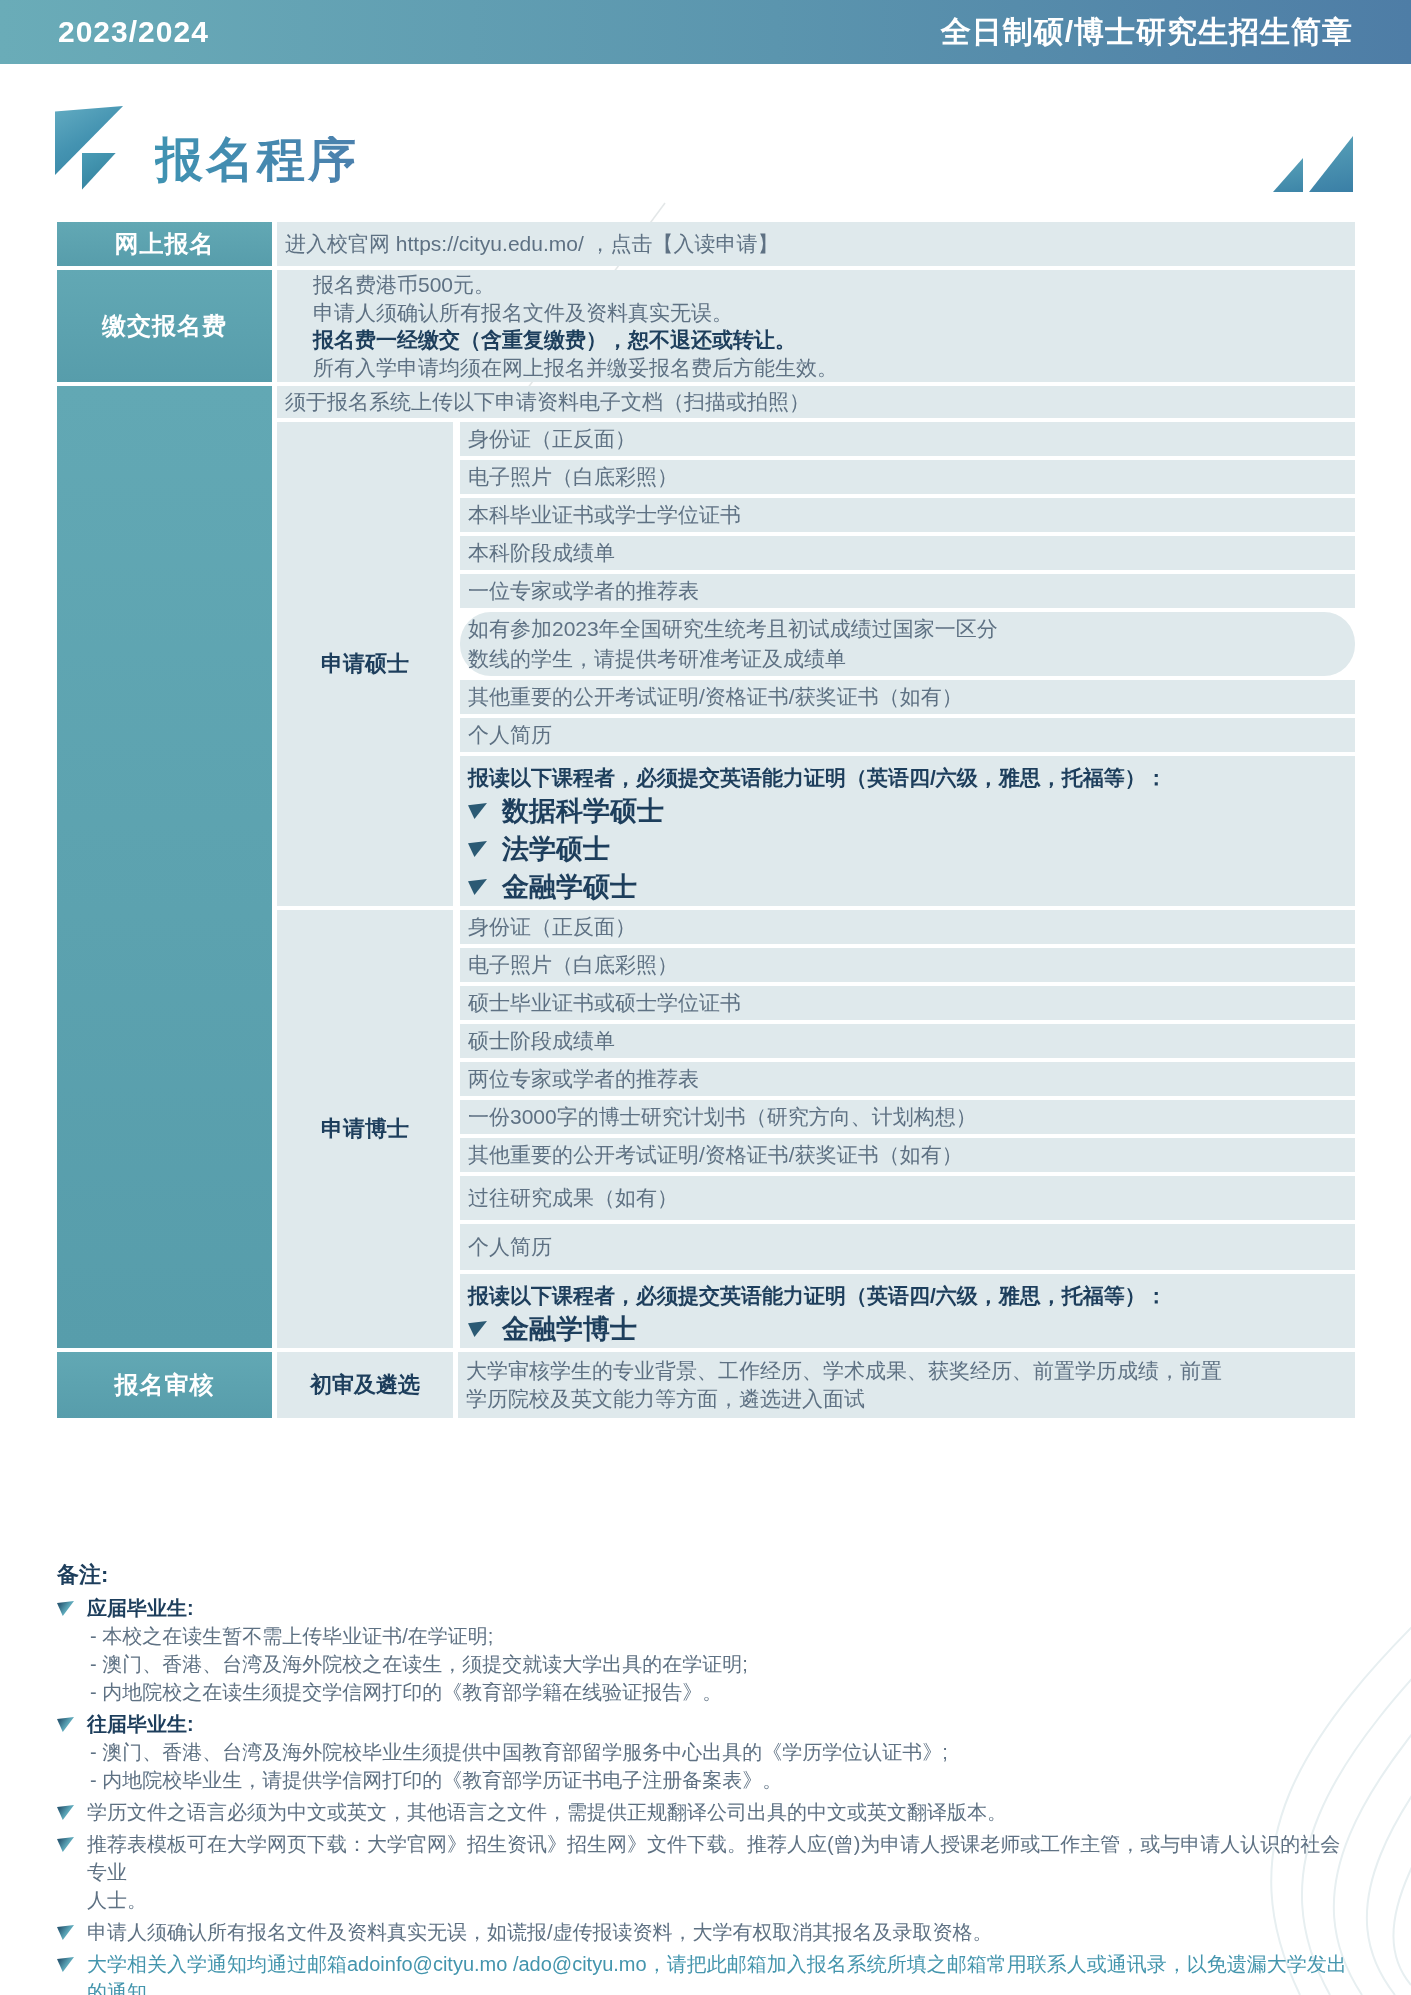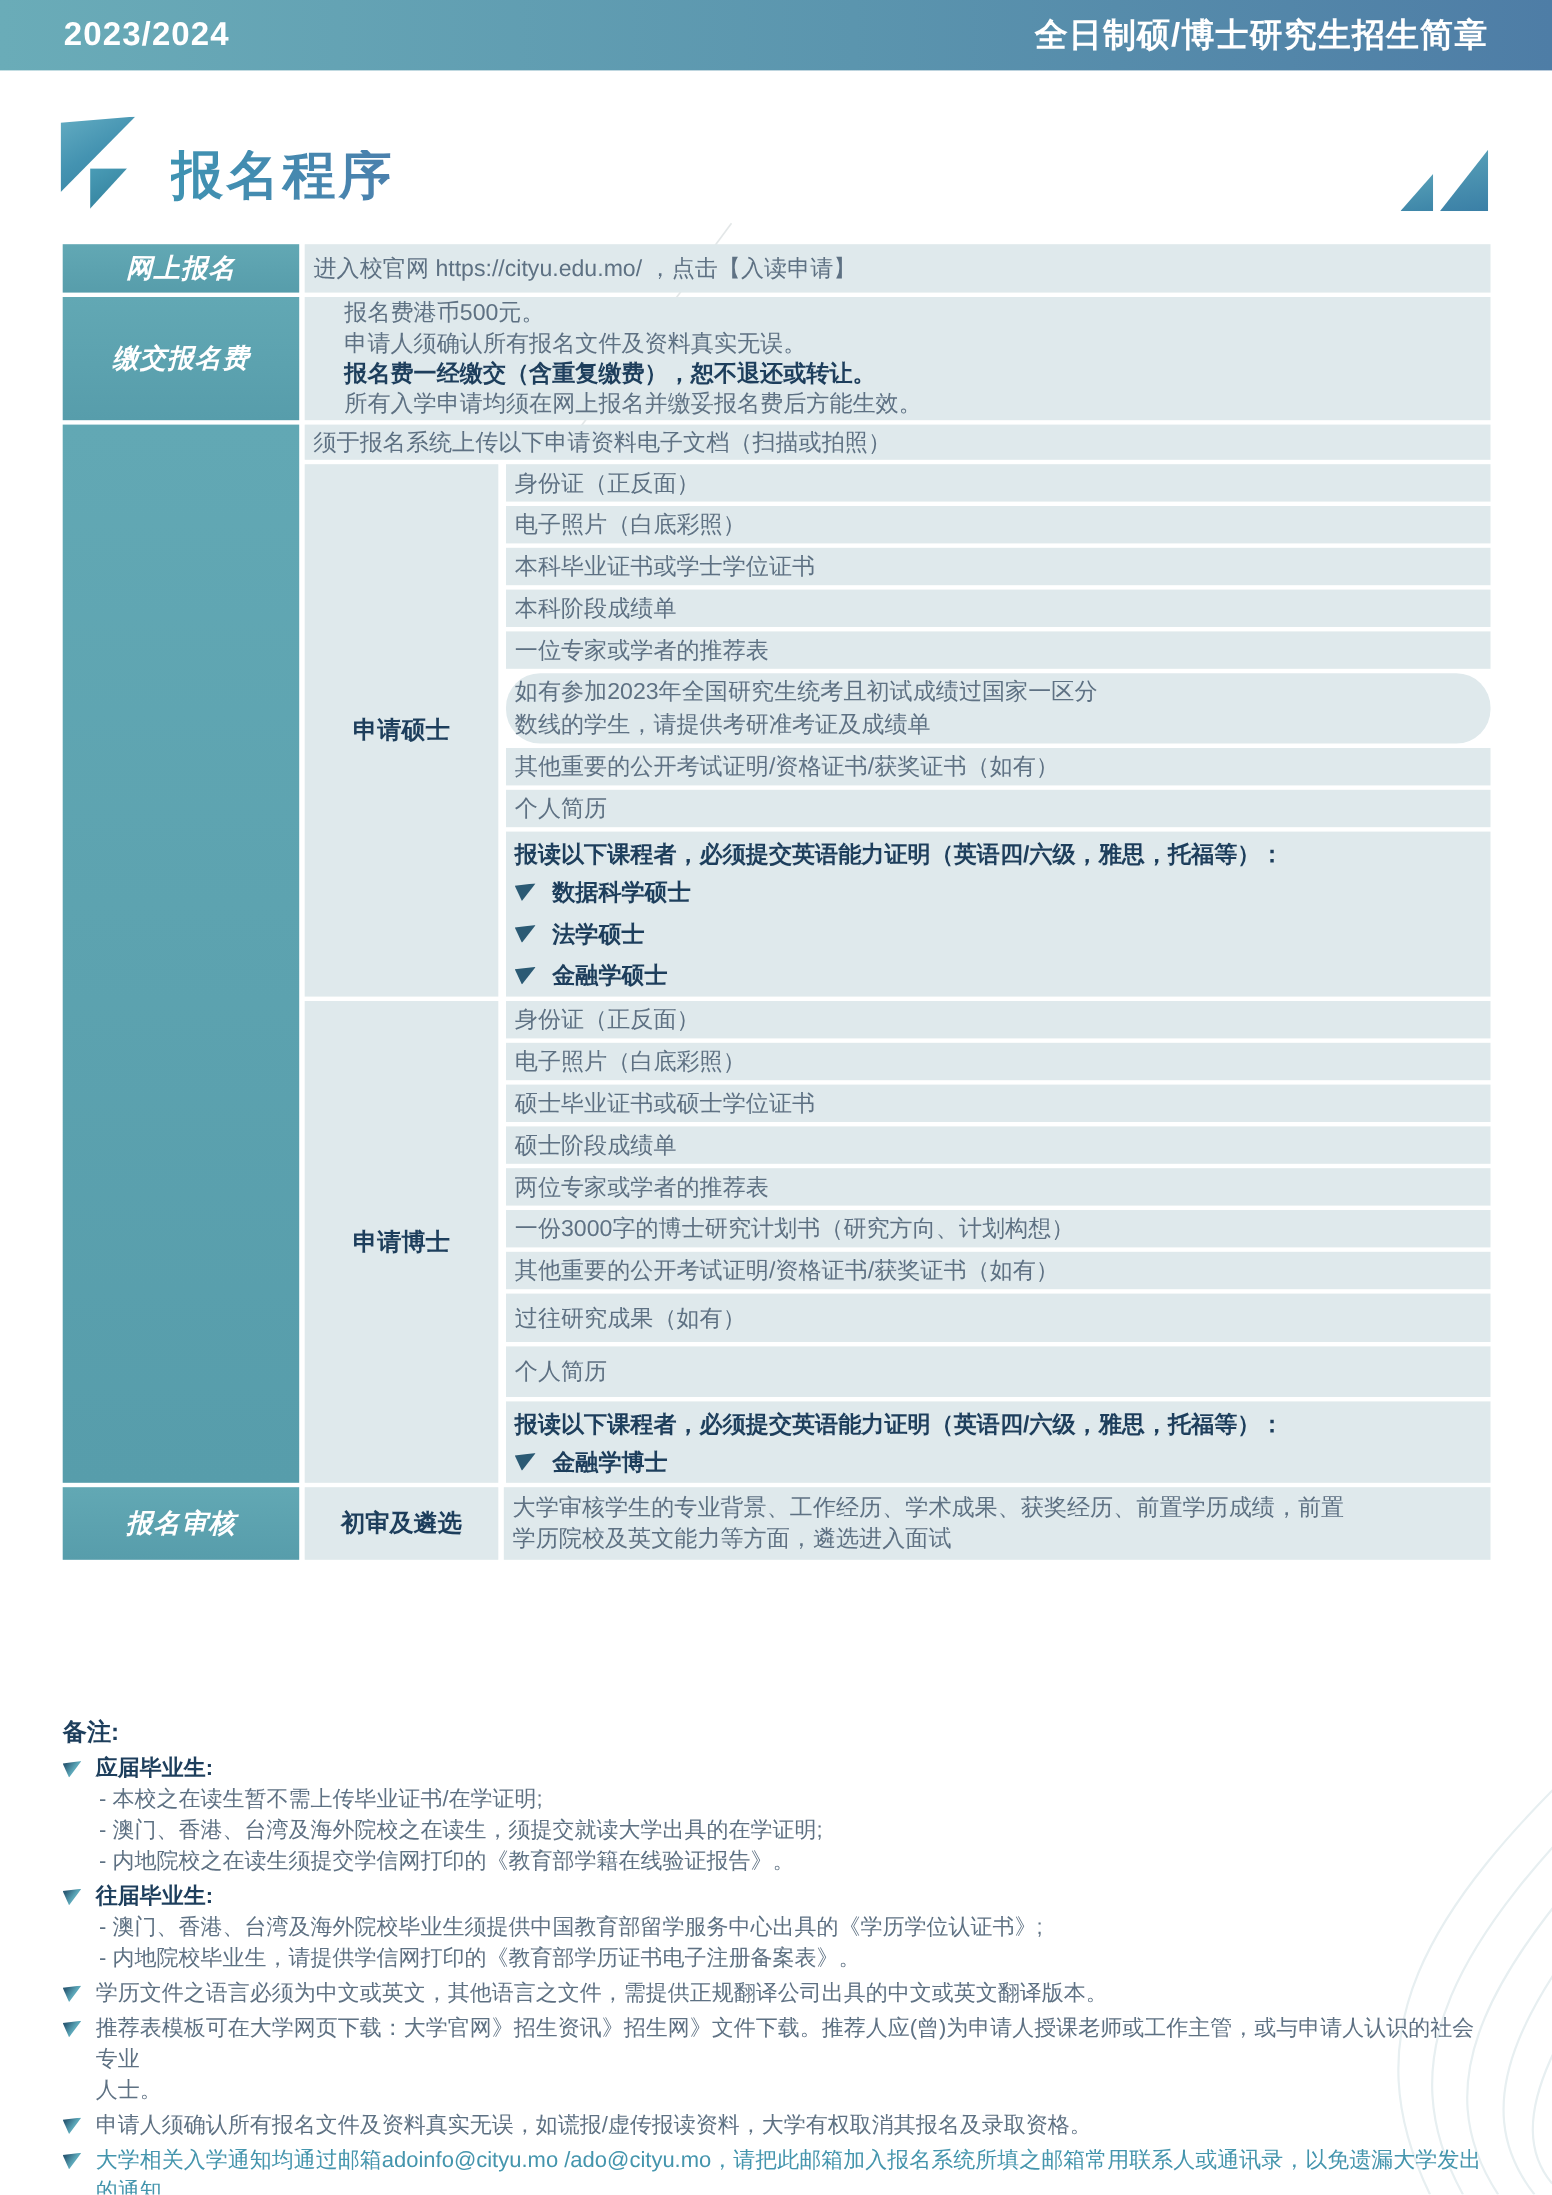--- a/index.html
+++ b/index.html
@@ -53,21 +53,21 @@
     background:linear-gradient(170deg,#59a2b9 0%,#3a7fa6 100%);
     clip-path:polygon(100% 0, 100% 100%, 0 100%);
   }
   
   .tbl { position:absolute; left:57px; top:222px; width:1298px; display:flex; flex-direction:column; gap:4px; z-index:1; }
   .sec { display:flex; gap:5px; }
   .c1 {
     width:215px; flex-shrink:0;
     background:linear-gradient(180deg,#62a8b4,#579dab);
     color:#ffffff; font-weight:bold; font-size:24px; letter-spacing:1px;
-    display:flex; align-items:center; justify-content:center;font-style:italic;
+    display:flex; align-items:center; justify-content:center;
   }
   .rcol { flex:1; display:flex; flex-direction:column; gap:4px; }
   .c2 {
     width:176px; flex-shrink:0; background:#dfe9ec;
     display:flex; align-items:center;
     font-weight:bold; font-size:22px; color:#1d3e5c;
   }
   .c2.left { padding-left:11px; }
   .c2.center { justify-content:center; }
   .c3 { flex:1; background:#dfe9ec; }
@@ -96,21 +96,21 @@
   .eng-cell { background:#dfe9ec; padding:8px 0 0 8px; }
   .eng-cell.master { height:150px; }
   .eng-cell.phd { height:74px; }
   .eng-note { font-weight:bold; color:#1d3e5c; font-size:21px; line-height:28px; }
   .prog-row { display:flex; align-items:center; gap:15px; height:38px; }
   .prog-flag {
     width:19px; height:16px; flex-shrink:0;
     background:#2b5a74;
     clip-path:polygon(0 14%, 100% 0, 34% 100%);
   }
-  .prog-label { font-weight:bold; color:#1d3e5c; font-size:21px; }
+  .prog-label { font-weight:bold; color:#1d3e5c; font-size:27px; }
   .review-row .c3 {
     display:flex; align-items:center; padding-left:8px;
     font-size:21px; line-height:28px; white-space:pre-line; color:#5e7183; height:66px;
   }
   
   .notes { position:absolute; left:57px; top:1560px; width:1302px; z-index:1; }
   .notes-title { font-size:22px; font-weight:bold; color:#1d3e5c; line-height:30px; }
   .note-item { display:flex; gap:13px; margin-top:4px; }
   .note-flag {
     width:17px; height:15px; flex-shrink:0; margin-top:7px;

